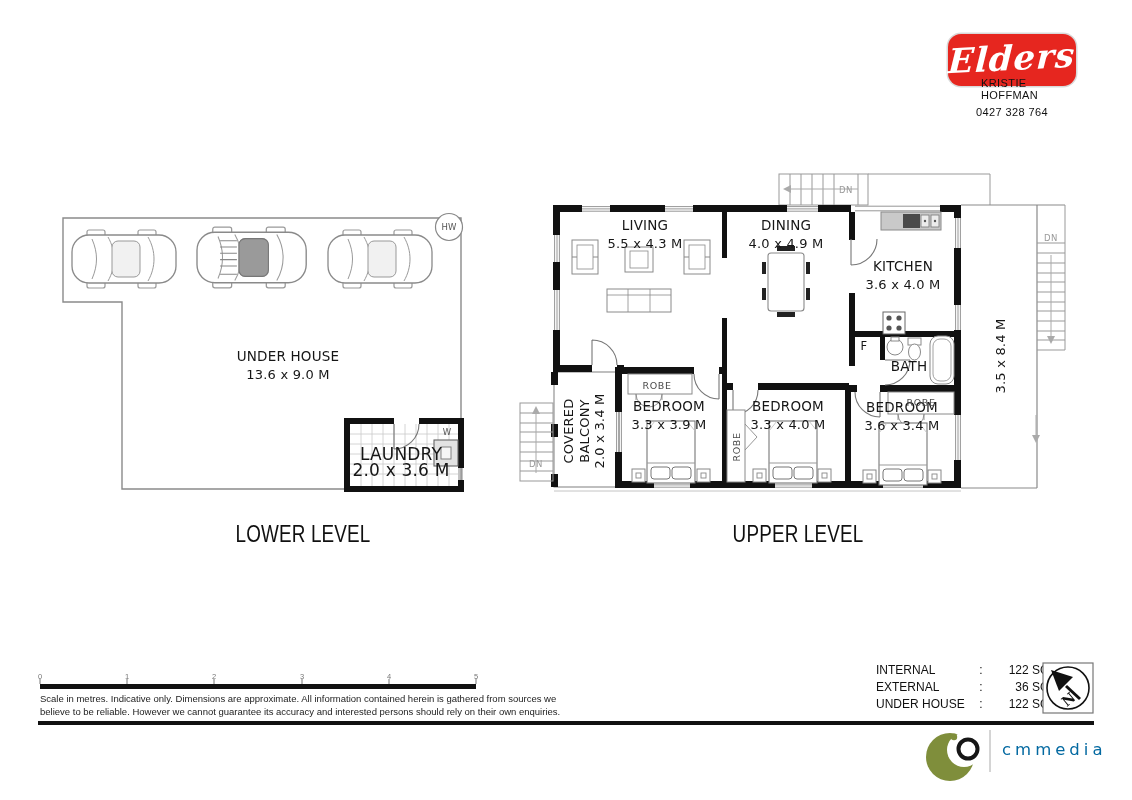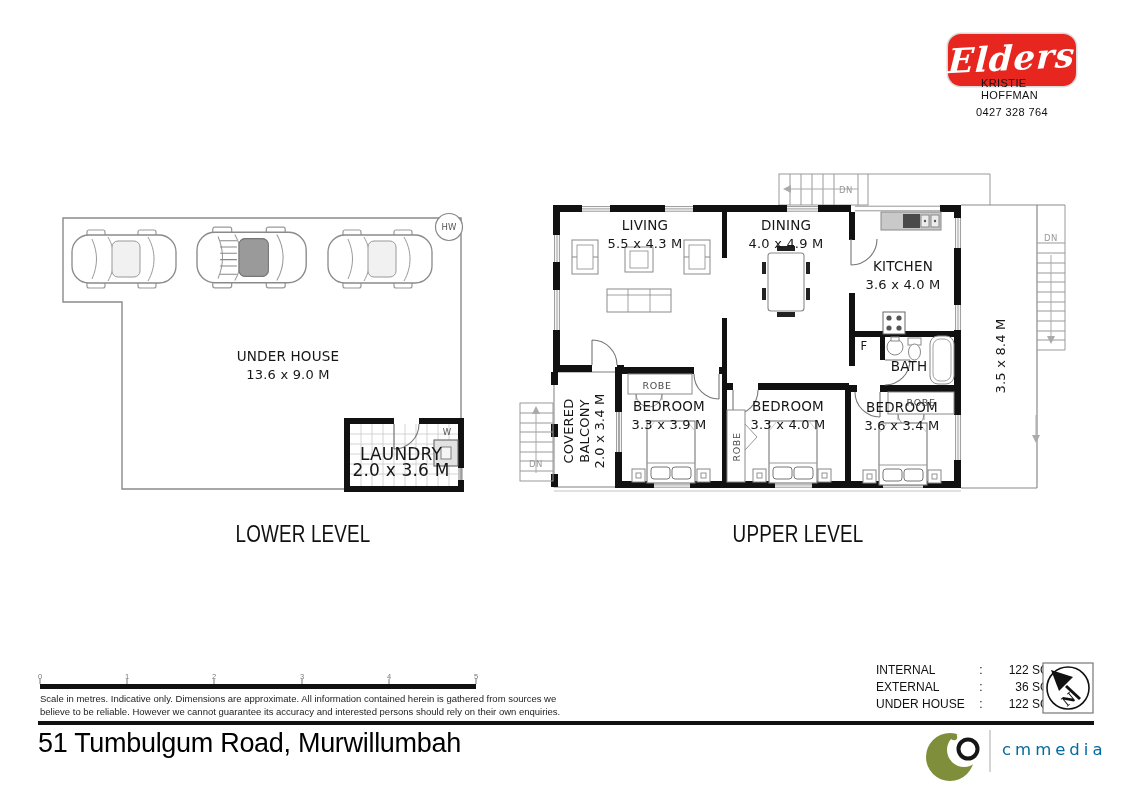--- a/index.html
+++ b/index.html
@@ -362,21 +362,20 @@
 
   <svg style="position:absolute;left:1042px;top:662px;" width="52" height="52" viewBox="0 0 52 52">
     <rect x="1" y="1" width="50" height="50" fill="#fff" stroke="#777" stroke-width="1.2"></rect>
     <circle cx="26" cy="26" r="21" fill="none" stroke="#111" stroke-width="1.6"></circle>
     <line x1="24" y1="24" x2="38" y2="37" stroke="#111" stroke-width="3"></line>
     <polygon points="9,8 31,15 17,29" fill="#111"></polygon>
     <text x="27" y="42" font-size="14" font-weight="bold" font-family="DejaVu Serif, serif" fill="#111" text-anchor="middle" transform="rotate(-40 27 38)">N</text>
   </svg>
 
   <div class="rule"></div>
-  <div class="address">51 Tumbulgum Road, Murwillumbah</div>
 
   <svg style="position:absolute;left:918px;top:724px;" width="90" height="64" viewBox="0 0 90 64">
     <circle cx="32" cy="33" r="24" fill="#7F8E3B"></circle>
     <circle cx="46" cy="26" r="17" fill="#fff"></circle>
     <circle cx="50" cy="25" r="9.5" fill="#fff" stroke="#161616" stroke-width="4"></circle>
     <circle cx="36" cy="13" r="3.2" fill="#7F8E3B"></circle>
     <line x1="72" y1="6" x2="72" y2="48" stroke="#aaa" stroke-width="1"></line>
   </svg>
   <div class="cm-text">cmmedia</div>
 

